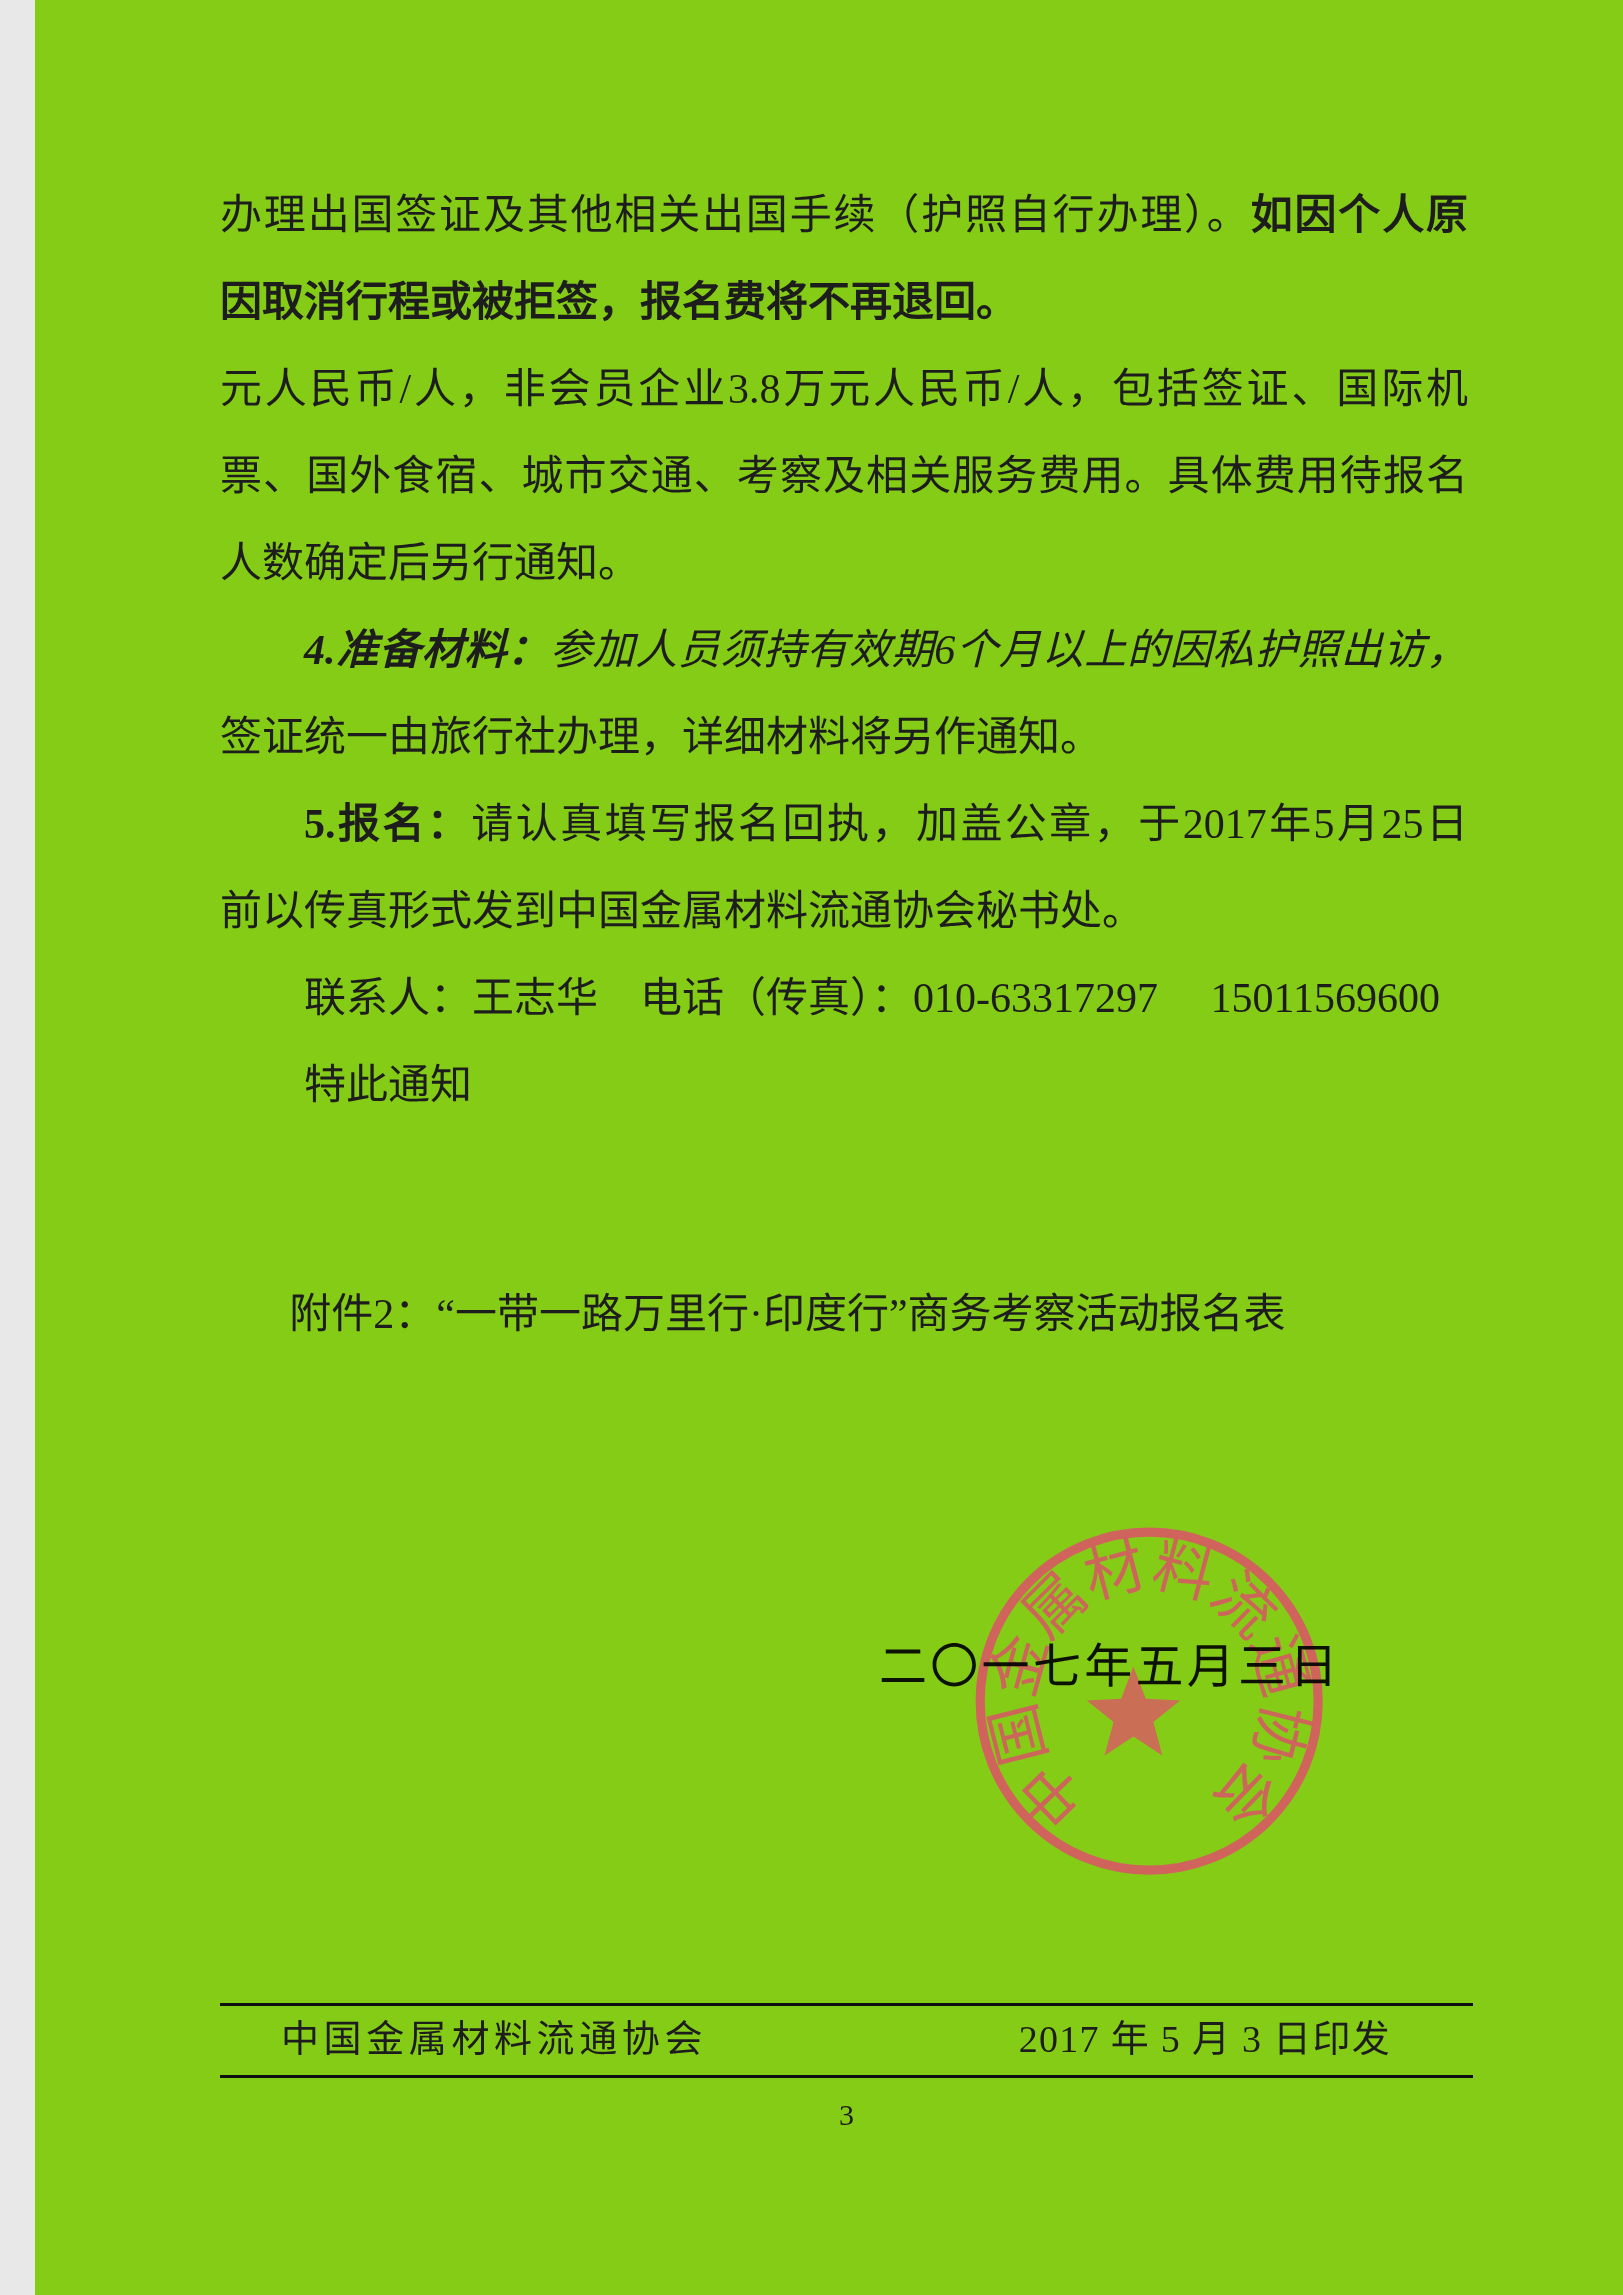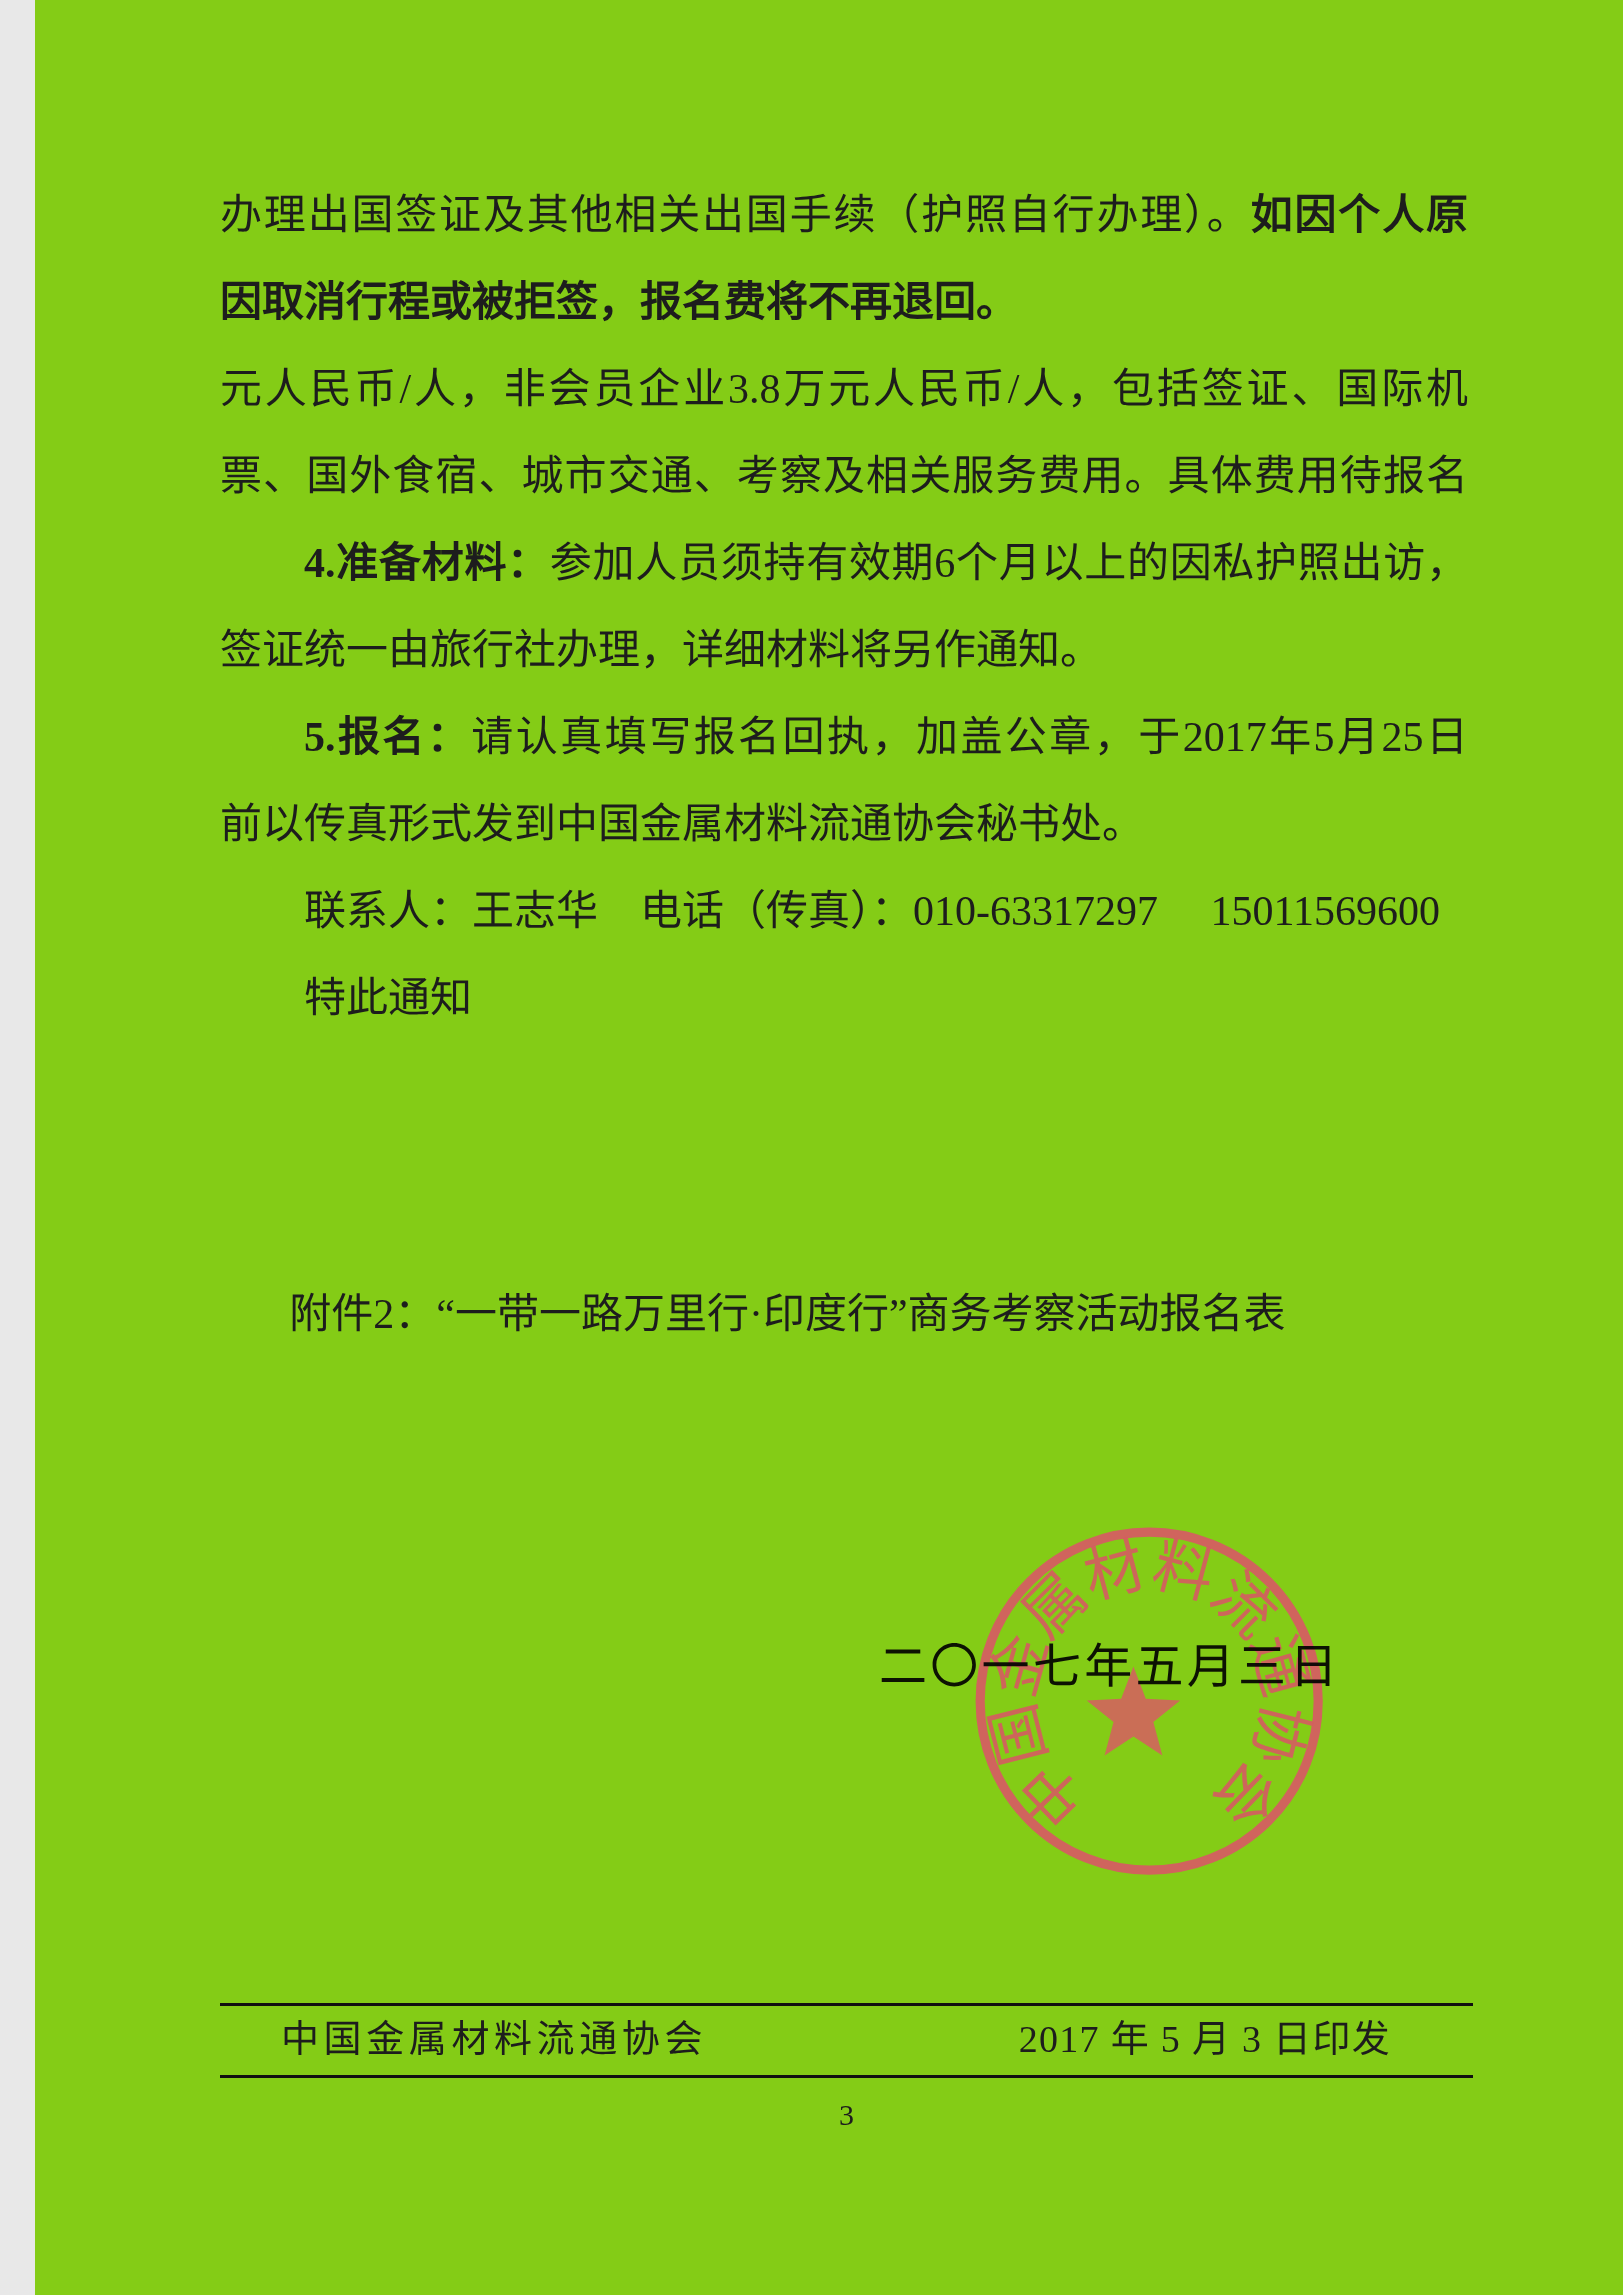--- a/index.html
+++ b/index.html
@@ -80,21 +80,22 @@
 </head>
 <body>
 
 <div class="page">
 
   <main class="body-text">
       <div class="line fill"><span>办理出国签证及其他相关出国手续（护照自行办理）。</span><span class="bold">如因个人原</span></div>
       <div class="line"><span class="bold">因取消行程或被拒签，报名费将不再退回。</span></div>
       <div class="line fill"><span>元人民币/人，非会员企业3.8万元人民币/人，包括签证、国际机</span></div>
       <div class="line fill"><span>票、国外食宿、城市交通、考察及相关服务费用。具体费用待报名</span></div>
-      <div class="line fill" style="text-indent: 2em;"><span class="bold">4.准备材料：</span><span>参加人员须持有效期6个月以上的因私护照出访，</span></div>
+      <div class="line"><span>人数确定后另行通知。</span></div>
+      <div class="line fill" style="text-indent: 2em; font-style: italic;"><span class="bold">4.准备材料：</span><span>参加人员须持有效期6个月以上的因私护照出访，</span></div>
       <div class="line"><span>签证统一由旅行社办理，详细材料将另作通知。</span></div>
       <div class="line fill" style="text-indent: 2em;"><span class="bold">5.报名：</span><span>请认真填写报名回执，加盖公章，于2017年5月25日</span></div>
       <div class="line"><span>前以传真形式发到中国金属材料流通协会秘书处。</span></div>
       <div class="line" style="text-indent: 2em;"><span>联系人：王志华　电话（传真）：010-63317297　 15011569600</span></div>
       <div class="line" style="text-indent: 2em;"><span>特此通知</span></div>
     </main>
 
   <section class="attachments">
       <div class="attach-line">附件2：“一带一路万里行·印度行”商务考察活动报名表</div>
     </section>

